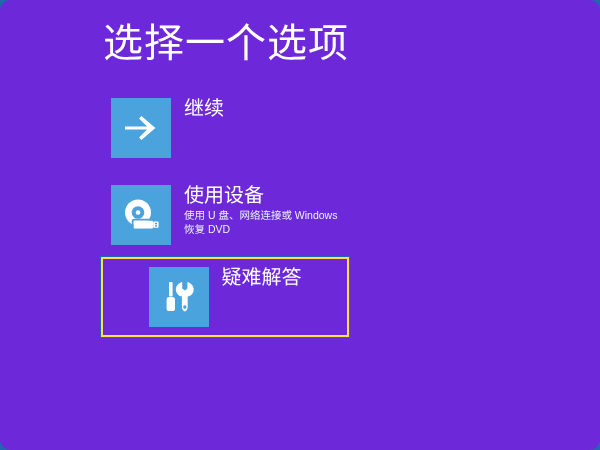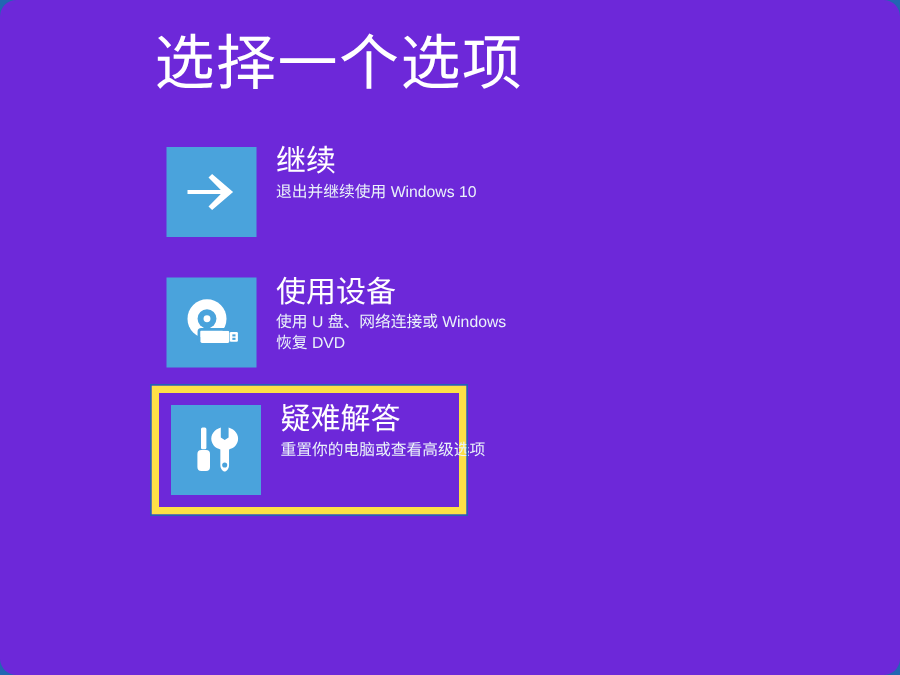--- a/index.html
+++ b/index.html
@@ -47,26 +47,26 @@
   
   .option {
     position: relative;
     display: flex;
     align-items: flex-start;
     box-sizing: border-box;
     border: 1px solid transparent;
     padding: 0;
   }
   .option.focused {
-    border: 5px solid #fde047;
+    border: 2px solid #fde047;
     outline: 1px solid #2266b2;
     padding: 8px;
     margin-left: -9px;
     margin-top: -9px;
-    width: 210px;
+    width: 248px;
     justify-content: center;
   }
 
   #opt-continue    { margin-bottom: 25px; }
   #opt-device      { margin-bottom: 20px; }
 
   .tile {
     flex: 0 0 auto;
     width: 60px;
     height: 60px;
@@ -113,21 +113,20 @@
   <div class="column" id="column-left">
 
     <div class="option" id="opt-continue">
       <div class="tile">
         <svg width="34" height="26" viewBox="0 0 34 26">
           <path d="M1 11.6 H23.2 L15.0 3.4 L17.4 1 L31.4 13 L17.4 25 L15.0 22.6 L23.2 14.4 H1 Z" fill="#ffffff"></path>
         </svg>
       </div>
       <div class="labels">
         <div class="opt-title">继续</div>
-        <div class="opt-sub">退出并继续使用 Windows 10</div>
       </div>
     </div>
 
     <div class="option" id="opt-device">
       <div class="tile">
         <svg width="40" height="34" viewBox="0 0 40 34">
 
           <circle cx="17" cy="14.5" r="13" fill="#ffffff"></circle>
           <circle cx="17" cy="14.5" r="6.3" fill="#4aa3dc"></circle>
           <circle cx="17" cy="14.5" r="2.3" fill="#ffffff"></circle>
@@ -155,20 +154,19 @@
 
           <path d="M19.2 2.0 L19.2 8.6 L21.8 10.4 L24.4 8.6 L24.4 2.0
                    C28.8 3.3 31.4 7.0 30.6 10.9 C30.0 13.9 27.6 16.0 24.7 16.6
                    L24.7 27.0 C24.7 29.6 23.0 31.4 21.8 31.4 C20.6 31.4 18.9 29.6 18.9 27.0
                    L18.9 16.6 C16.0 16.0 13.6 13.9 13.0 10.9 C12.2 7.0 14.8 3.3 19.2 2.0 Z" fill="#ffffff"></path>
           <circle cx="21.8" cy="27.0" r="1.7" fill="#4aa3dc"></circle>
         </svg>
       </div>
       <div class="labels">
         <div class="opt-title">疑难解答</div>
-        <div class="opt-sub">重置你的电脑或查看高级选项</div>
       </div>
     </div>
 
   </div>
 
 
 </div>
 
 </body></html>

